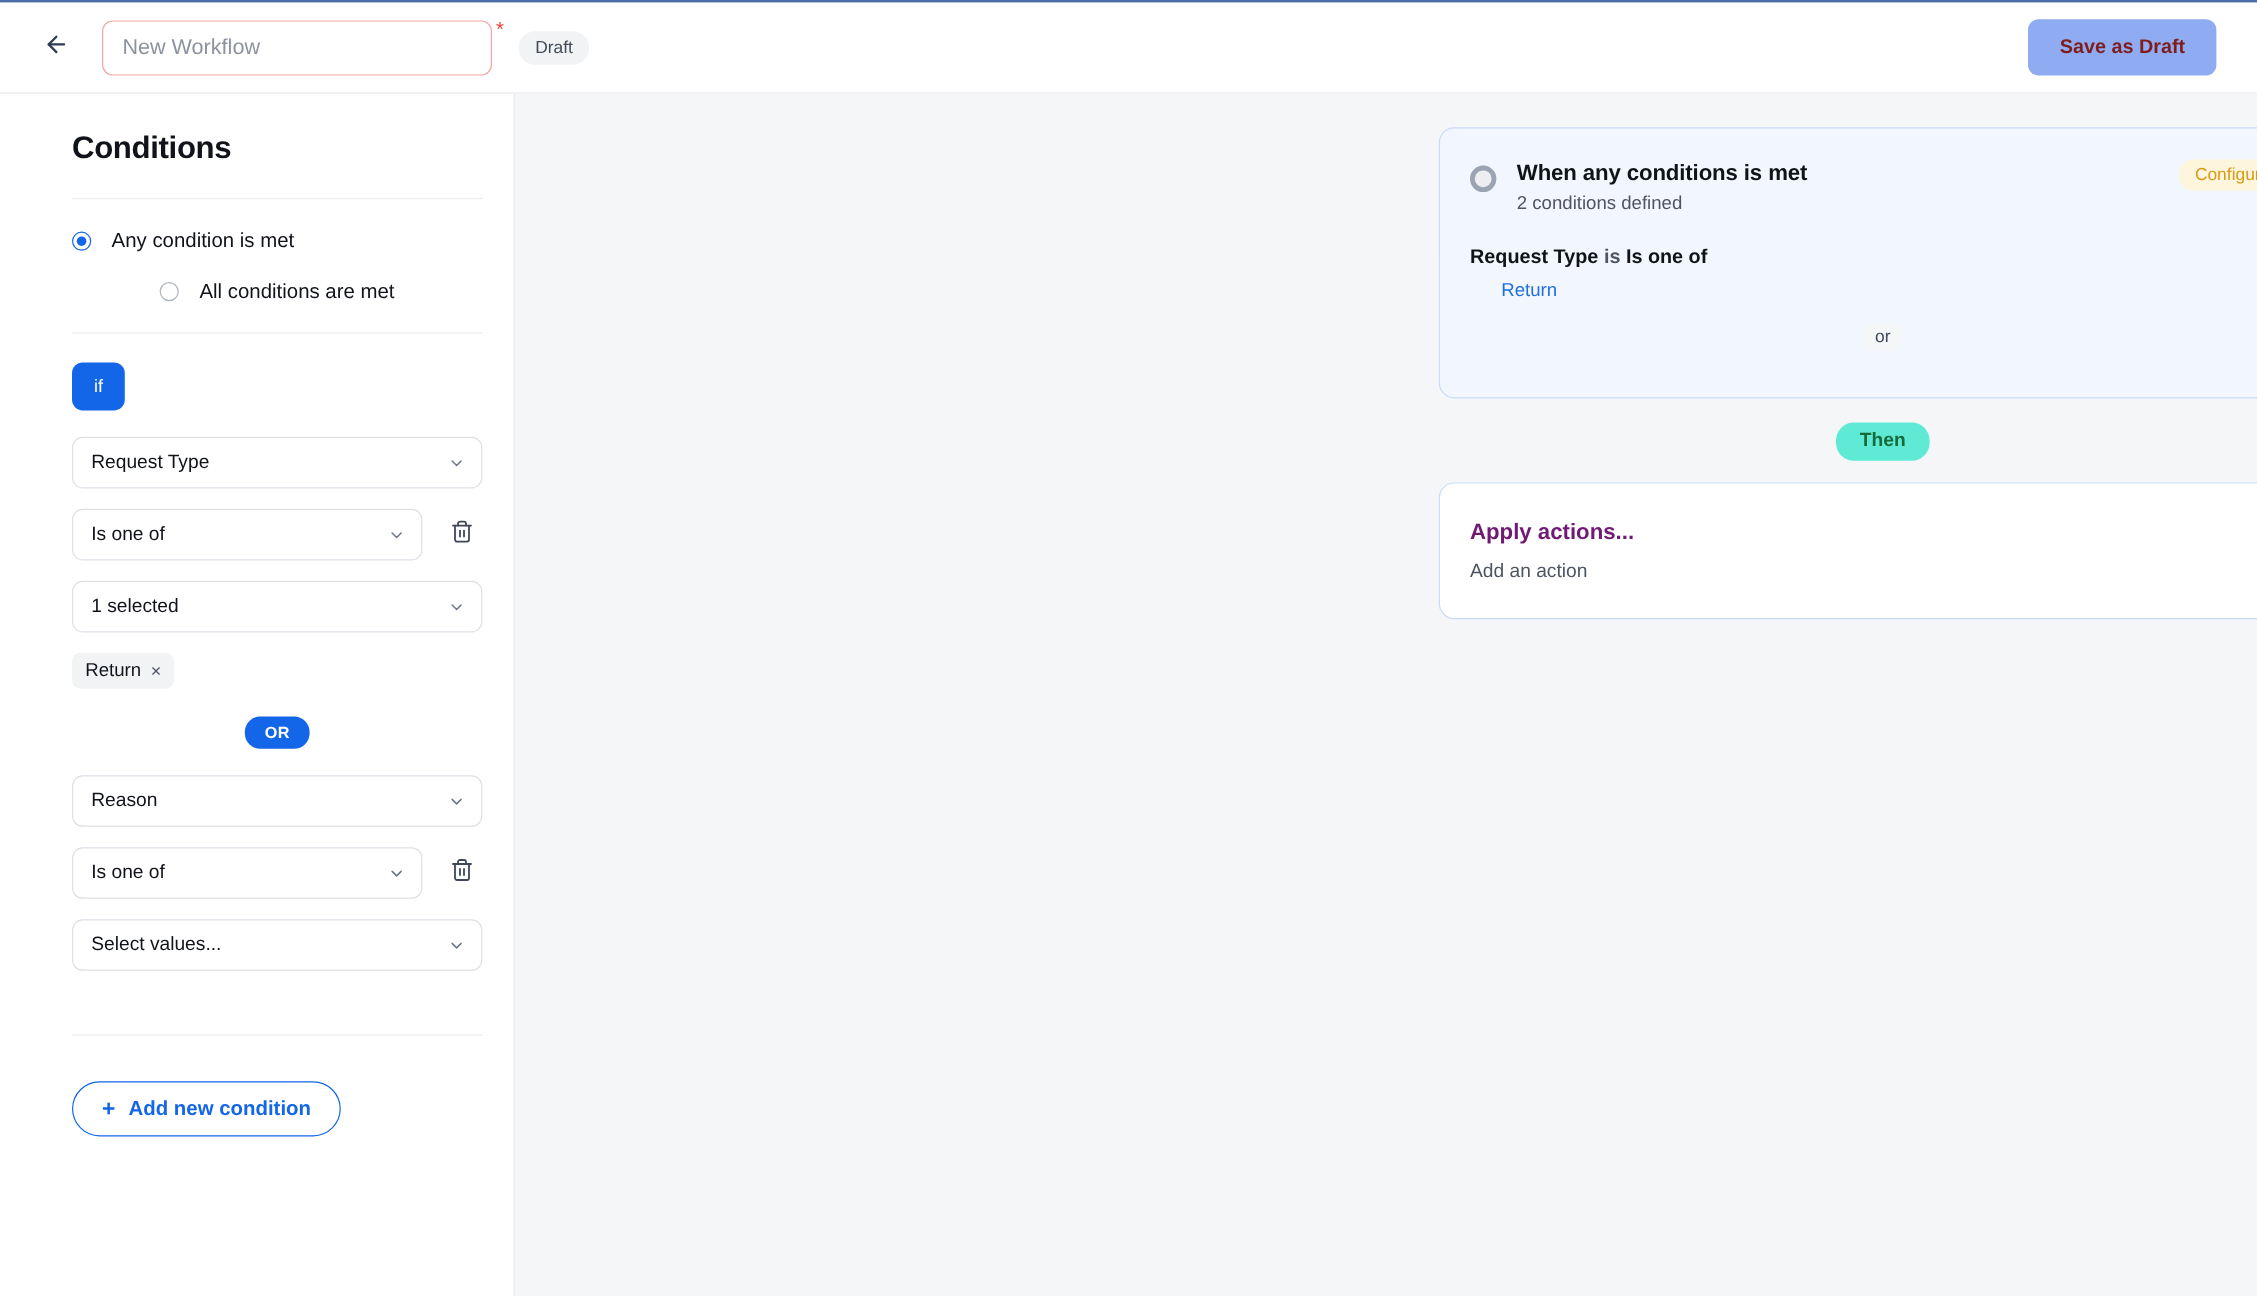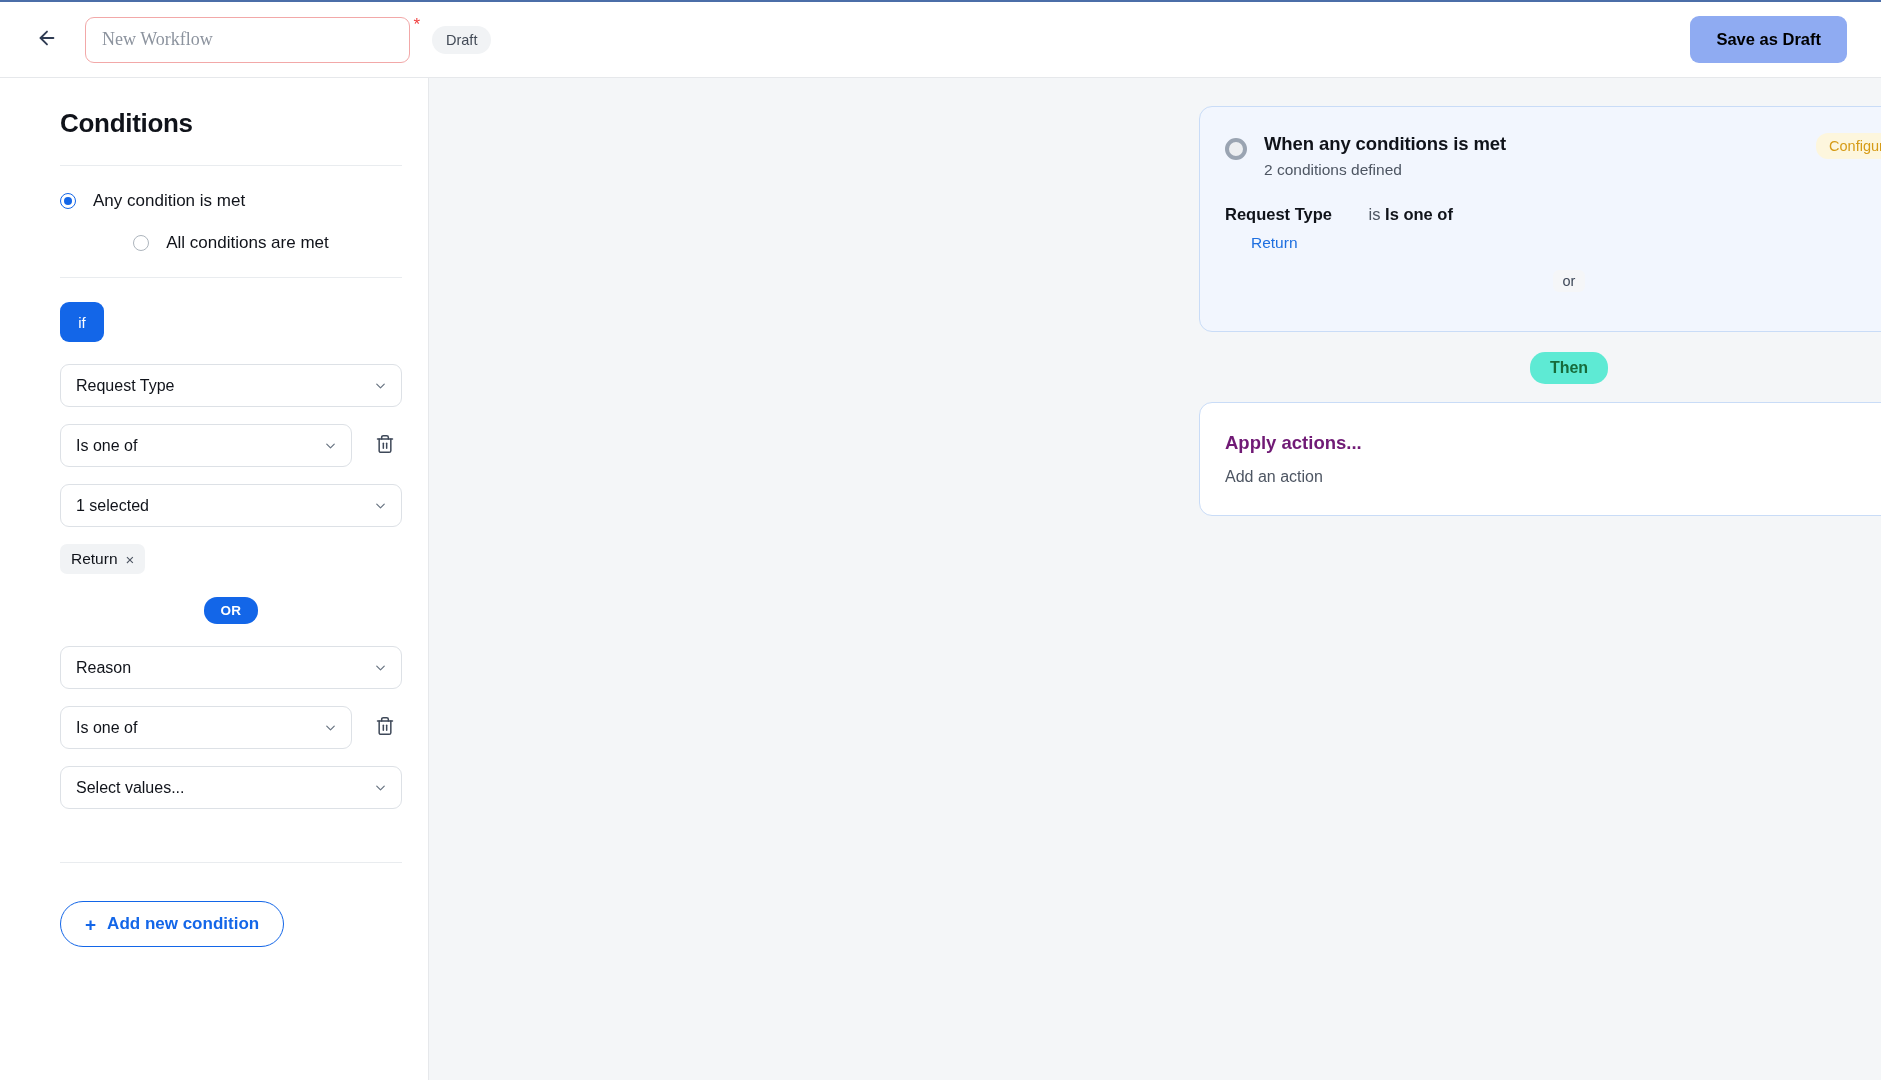--- a/index.html
+++ b/index.html
@@ -51,21 +51,21 @@
     margin-left: 21px;
     flex: 0 0 auto;
   }
 
   .title-input {
     width: 325px;
     height: 46px;
     border: 1.6px solid #f2a8a8;
     border-radius: 9px;
     padding: 0 16px;
-    font-family: Liberation Serif, serif;
+    font-family: Liberation Sans, sans-serif;
     font-size: 18px;
     color: #4c1d95;
     background: #ffffff;
     outline: none;
   }
   .title-input::placeholder { color: #8c939e; }
 
   .required-star {
     position: absolute;
     top: -1px;
@@ -83,21 +83,21 @@
     font-size: 14.5px;
     border-radius: 14px;
     padding: 6px 14px;
     flex: 0 0 auto;
   }
 
   .topbar-spacer { flex: 1 1 auto; }
 
   .save-btn {
     background: #8fabf2;
-    color: #000000;
+    color: #7f1d1d;
     border: none;
     border-radius: 9px;
     font-family: "Liberation Sans", sans-serif;
     font-size: 16.5px;
     font-weight: bold;
     padding: 14px 26px;
     cursor: pointer;
     flex: 0 0 auto;
   }
 
@@ -349,21 +349,21 @@
     border-radius: 12px;
     padding: 5px 13px;
   }
 
   .cond-line {
     margin-top: 26px;
     font-size: 16.5px;
     color: #10131a;
   }
   .cond-line .field-nm { font-weight: bold; }
-  .cond-line .is-word { color: #4d5562; font-weight: normal; margin-left: 32px; }
+  .cond-line .is-word { color: #4d5562; font-weight: bold; }
   .cond-line .op-nm { font-weight: bold; }
 
   .cond-val {
     margin-top: 10px;
     margin-left: 26px;
     font-size: 15.5px;
     color: #1e6fe0;
   }
 
   .or-sep {

